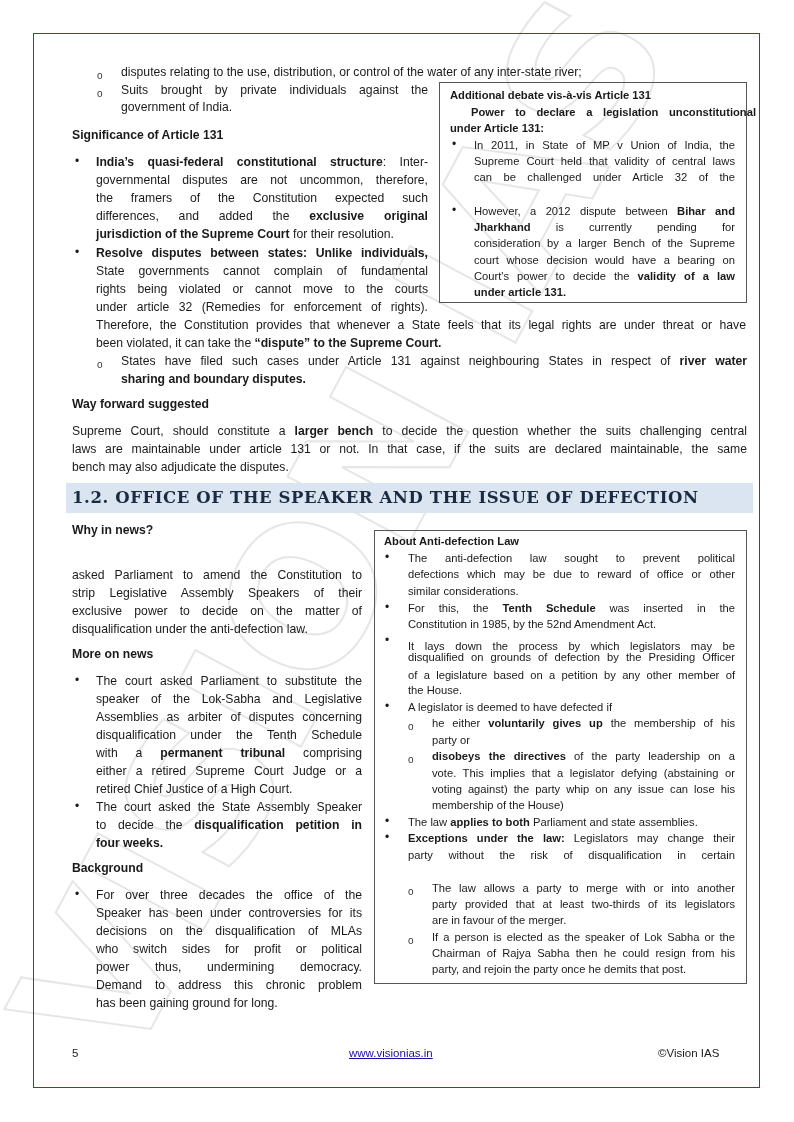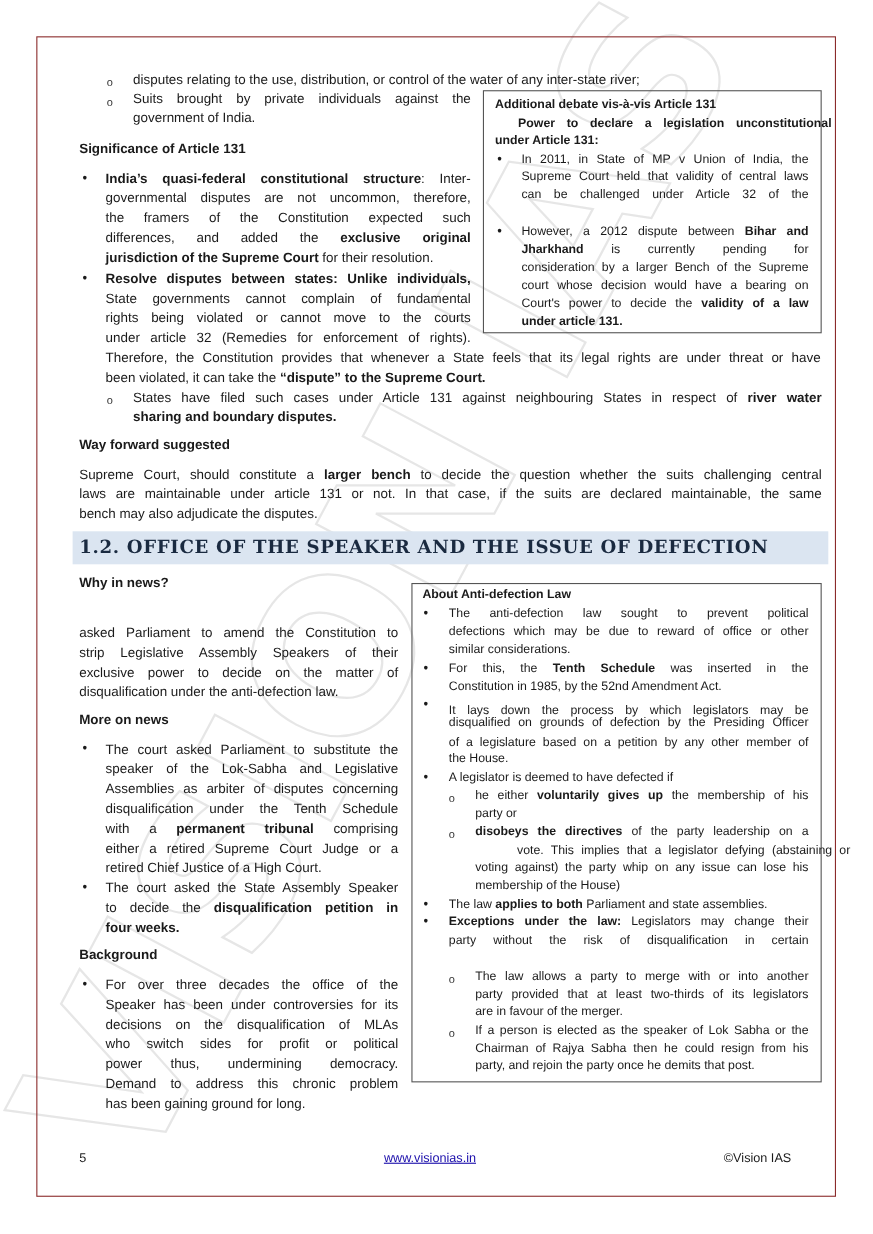--- a/index.html
+++ b/index.html
@@ -142,21 +142,21 @@
 
     <span class="bullet" style="left:10px;top:168px;">•</span>
     <div class="t nojust" style="left:33px;top:168px;width:327px;">A legislator is deemed to have defected if</div>
 
     <span class="sub-bullet" style="left:33px;top:190px;">o</span>
     <div class="t just" style="left:57px;top:184px;width:303px;"><span>he either </span><b>voluntarily gives up</b><span> the membership of his</span></div>
     <div class="t nojust" style="left:57px;top:201px;width:303px;">party or</div>
 
     <span class="sub-bullet" style="left:33px;top:223px;">o</span>
     <div class="t just" style="left:57px;top:217px;width:303px;"><b>disobeys the directives</b><span> of the party leadership on a</span></div>
-    <div class="t just" style="left:57px;top:234px;width:303px;margin-left:38px;">vote. This implies that a legislator defying (abstaining or</div>
+    <div class="t just" style="left:57px;top:234px;width:303px;">vote. This implies that a legislator defying (abstaining or</div>
     <div class="t just" style="left:57px;top:250px;width:303px;">voting against) the party whip on any issue can lose his</div>
     <div class="t nojust" style="left:57px;top:266px;width:303px;">membership of the House)</div>
 
     <span class="bullet" style="left:10px;top:283px;">•</span>
     <div class="t nojust" style="left:33px;top:283px;width:327px;"><span>The law </span><b>applies to both</b><span> Parliament and state assemblies.</span></div>
 
     <span class="bullet" style="left:10px;top:299px;">•</span>
     <div class="t just" style="left:33px;top:299px;width:327px;"><b>Exceptions under the law:</b><span> Legislators may change their</span></div>
     <div class="t just" style="left:33px;top:316px;width:327px;">party without the risk of disqualification in certain</div>
 

